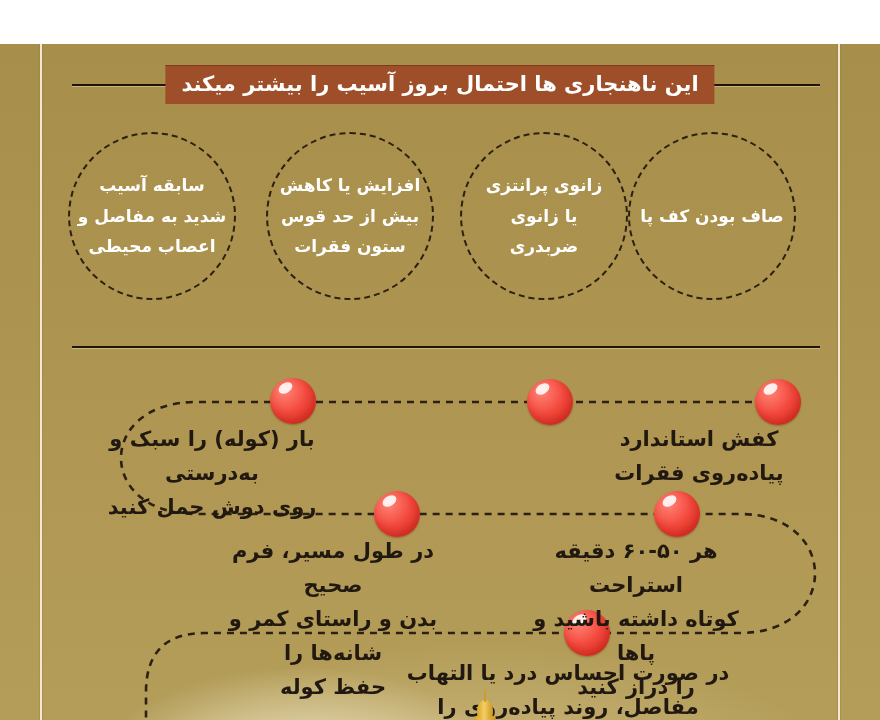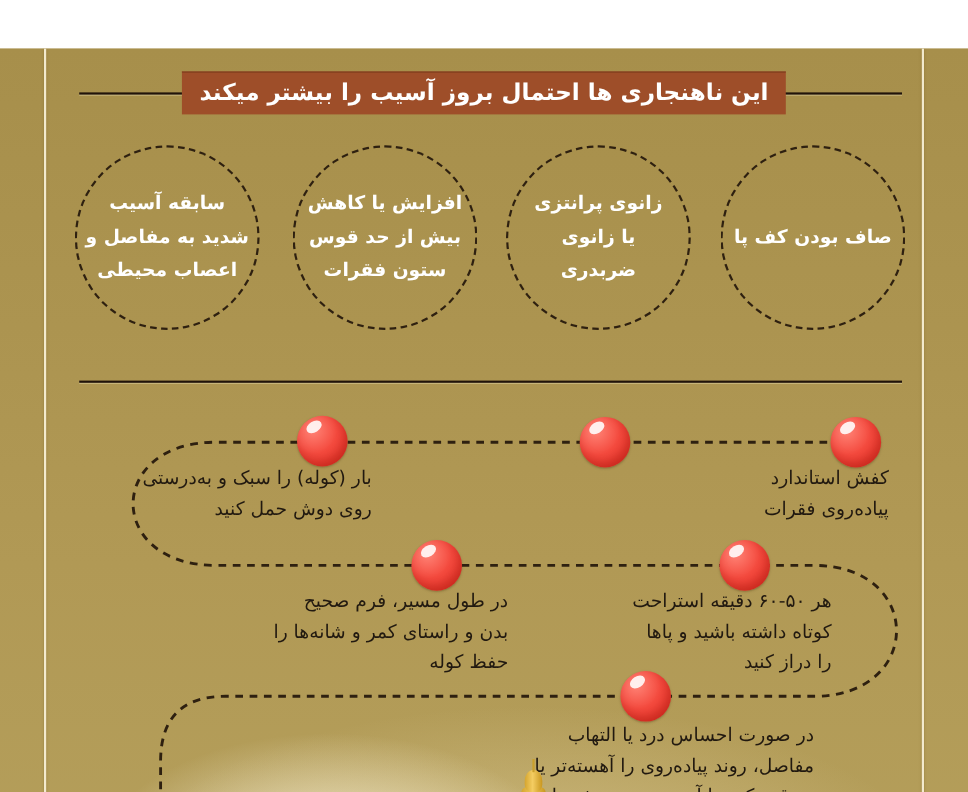--- a/index.html
+++ b/index.html
@@ -27,43 +27,43 @@
 
   
   .risk-circle{
     position:absolute;top:88px;width:164px;height:164px;border-radius:50%;
     border:2px dashed #2e2010;display:flex;align-items:center;justify-content:center;
   }
   .risk-circle .lbl{
     color:#fff;font-weight:bold;font-size:17px;line-height:1.8;text-align:center;
     direction:rtl;white-space:pre-line;width:150px;
   }
-  .rc-1{left:655px;} .rc-2{left:460px;} .rc-3{left:266px;} .rc-4{left:68px;}
+  .rc-1{left:628px;} .rc-2{left:460px;} .rc-3{left:266px;} .rc-4{left:68px;}
 
   
   .divider{position:absolute;left:72px;top:302px;width:748px;height:2px;background:#20130a;box-shadow:0 1px 0 rgba(238,226,185,.45);}
 
   
   .route{position:absolute;left:0;top:0;}
 
   
   .marker{
     position:absolute;width:46px;height:46px;border-radius:50%;
     background:radial-gradient(circle at 32% 28%, #ff8376 0%, #f44a3e 48%, #e93327 100%);
     box-shadow:inset -3px -5px 9px rgba(140,8,4,.35), 0 1px 2px rgba(60,40,10,.35);
   }
   .marker::after{
     content:"";position:absolute;top:5px;left:8px;width:15px;height:10px;border-radius:50%;
     background:rgba(255,255,255,.88);transform:rotate(-32deg);
   }
 
   
   .tip{
-    position:absolute;color:#211910;font-weight:normal;font-size:17px;line-height:1.62;
-    direction:rtl;white-space:pre-line;
+    position:absolute;color:#211910;font-weight:bold;font-size:21px;line-height:1.62;
+    text-align:center;direction:rtl;white-space:pre-line;
   }
   .tip-1{left:590px;top:378px;width:218px;}
   .tip-2{left:350px;top:372px;width:244px;}
   .tip-3{left:86px;top:378px;width:252px;}
   .tip-4{left:204px;top:490px;width:258px;}
   .tip-5{left:516px;top:490px;width:240px;}
   .tip-6{left:396px;top:612px;width:344px;}
 
   
   .minaret{position:absolute;background:linear-gradient(90deg,#d5a52e,#f2ca5e 45%,#c9971f);}

